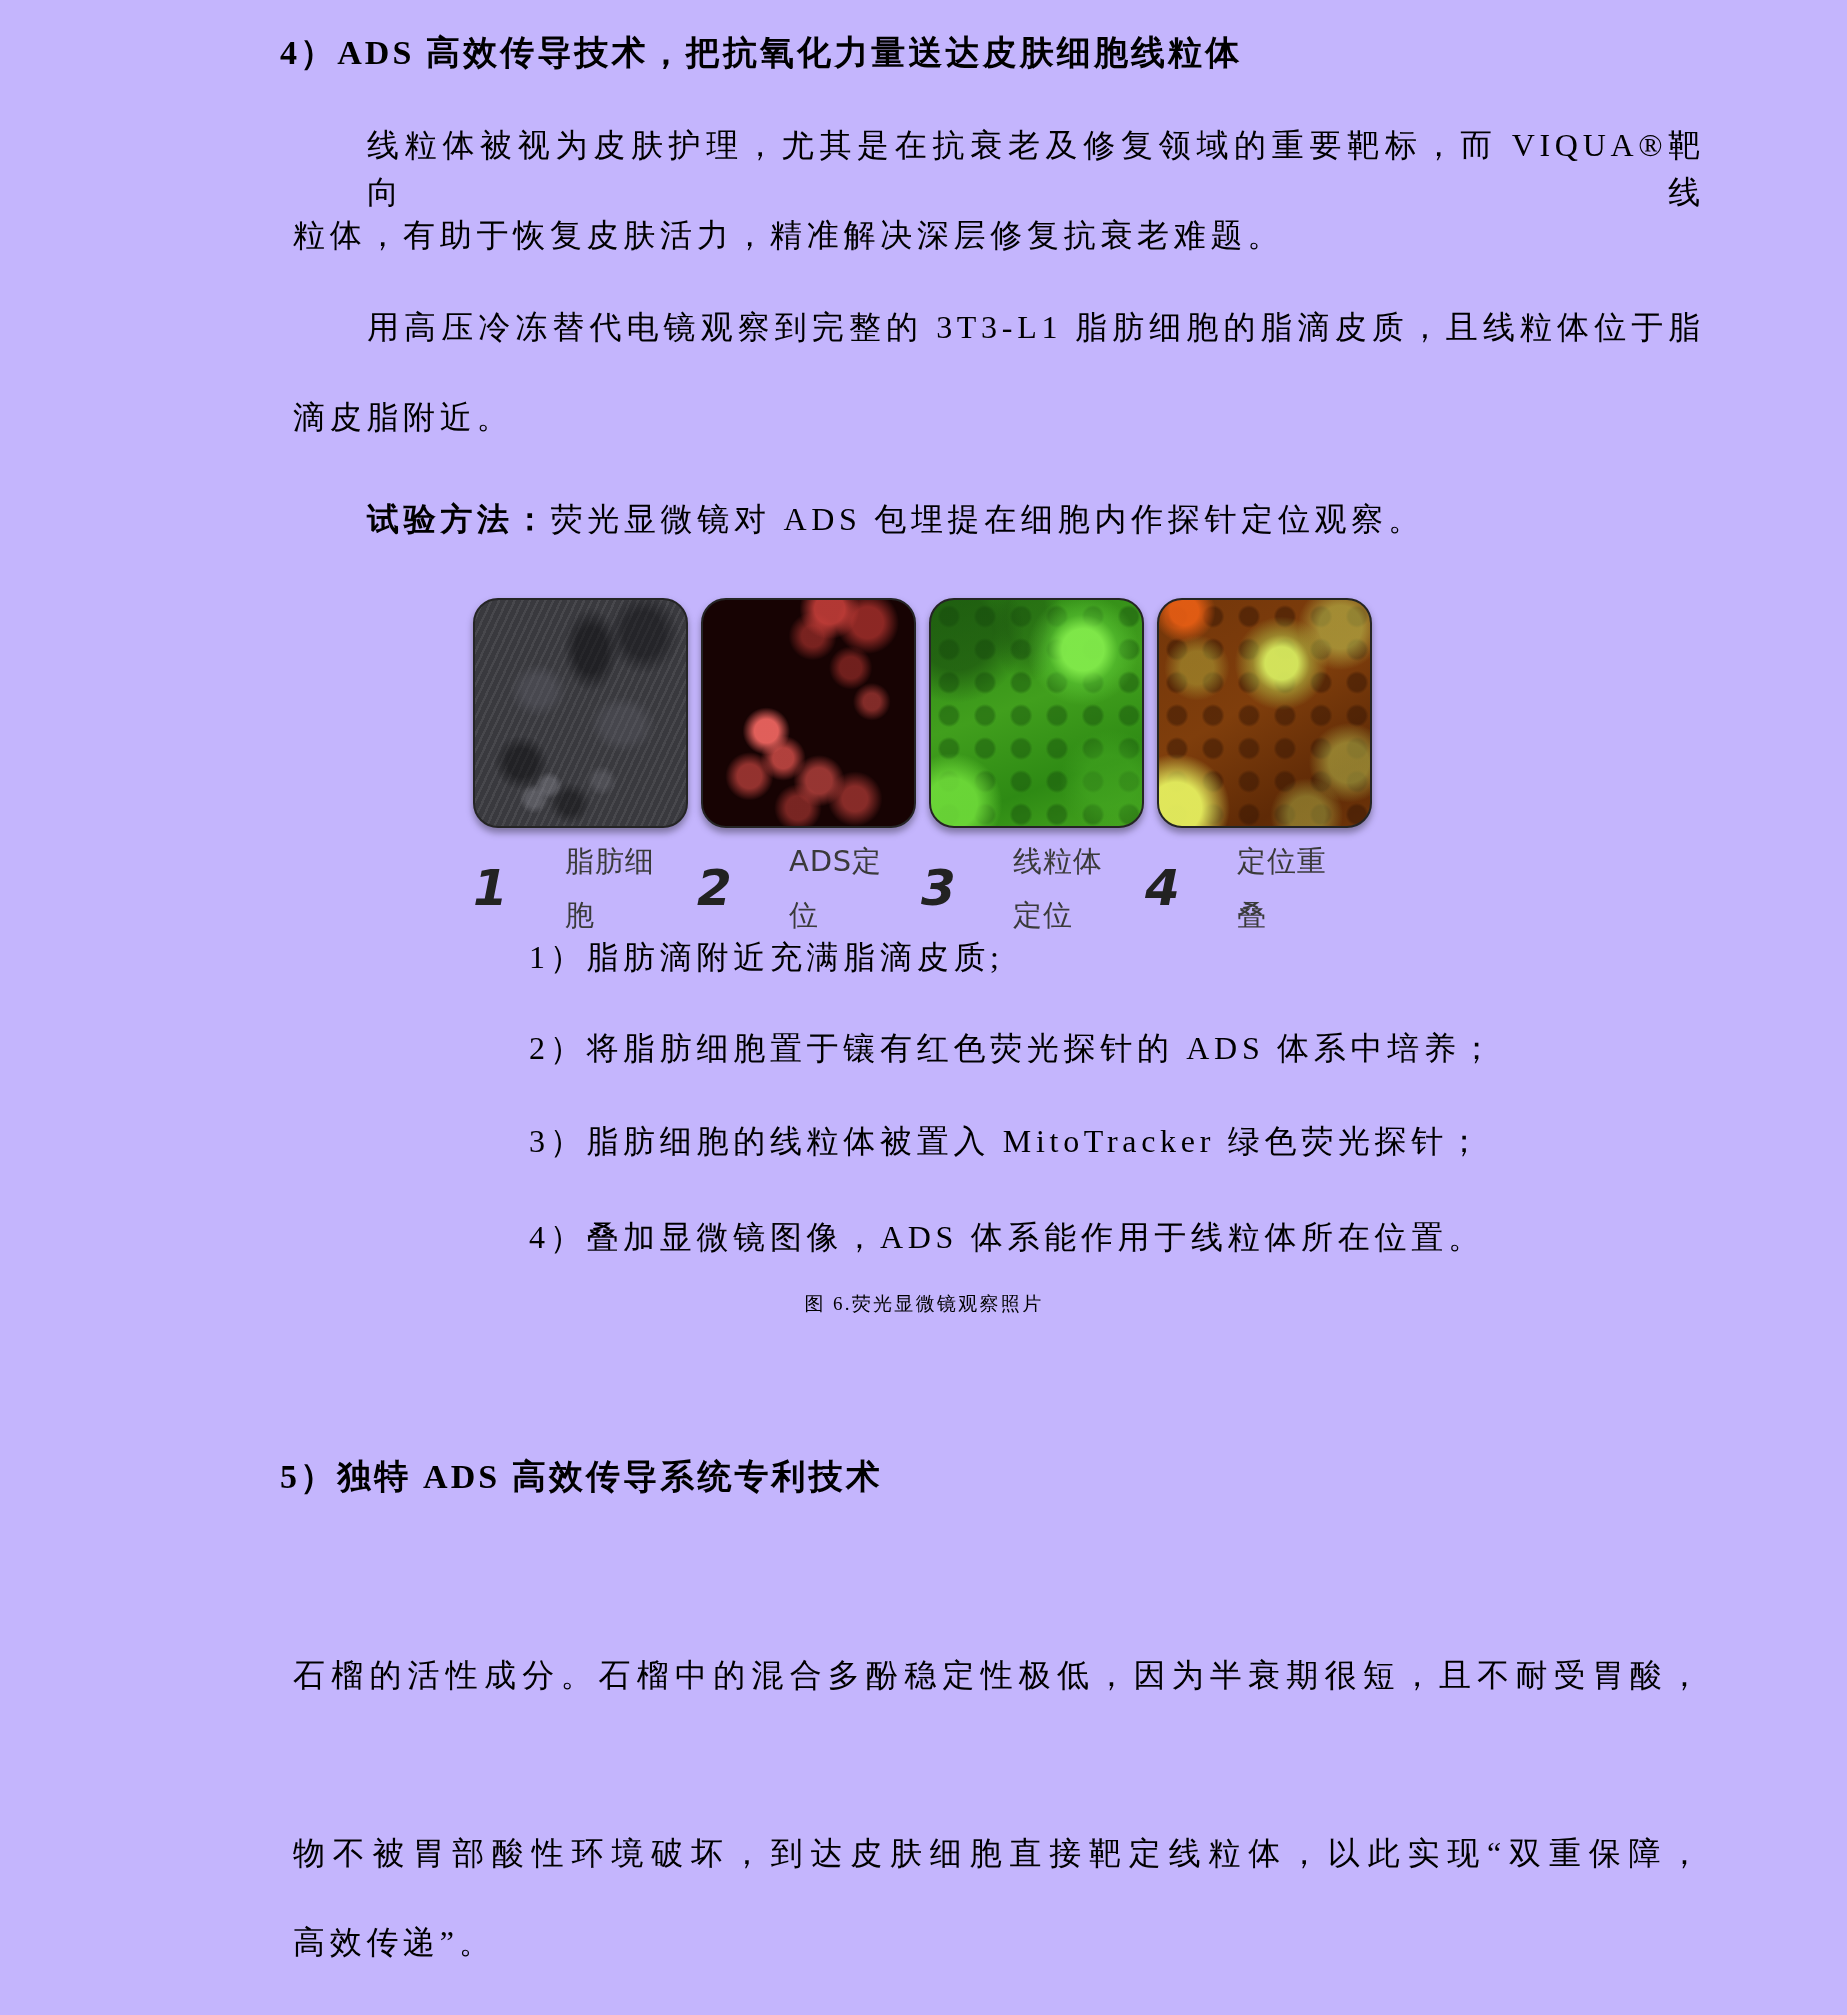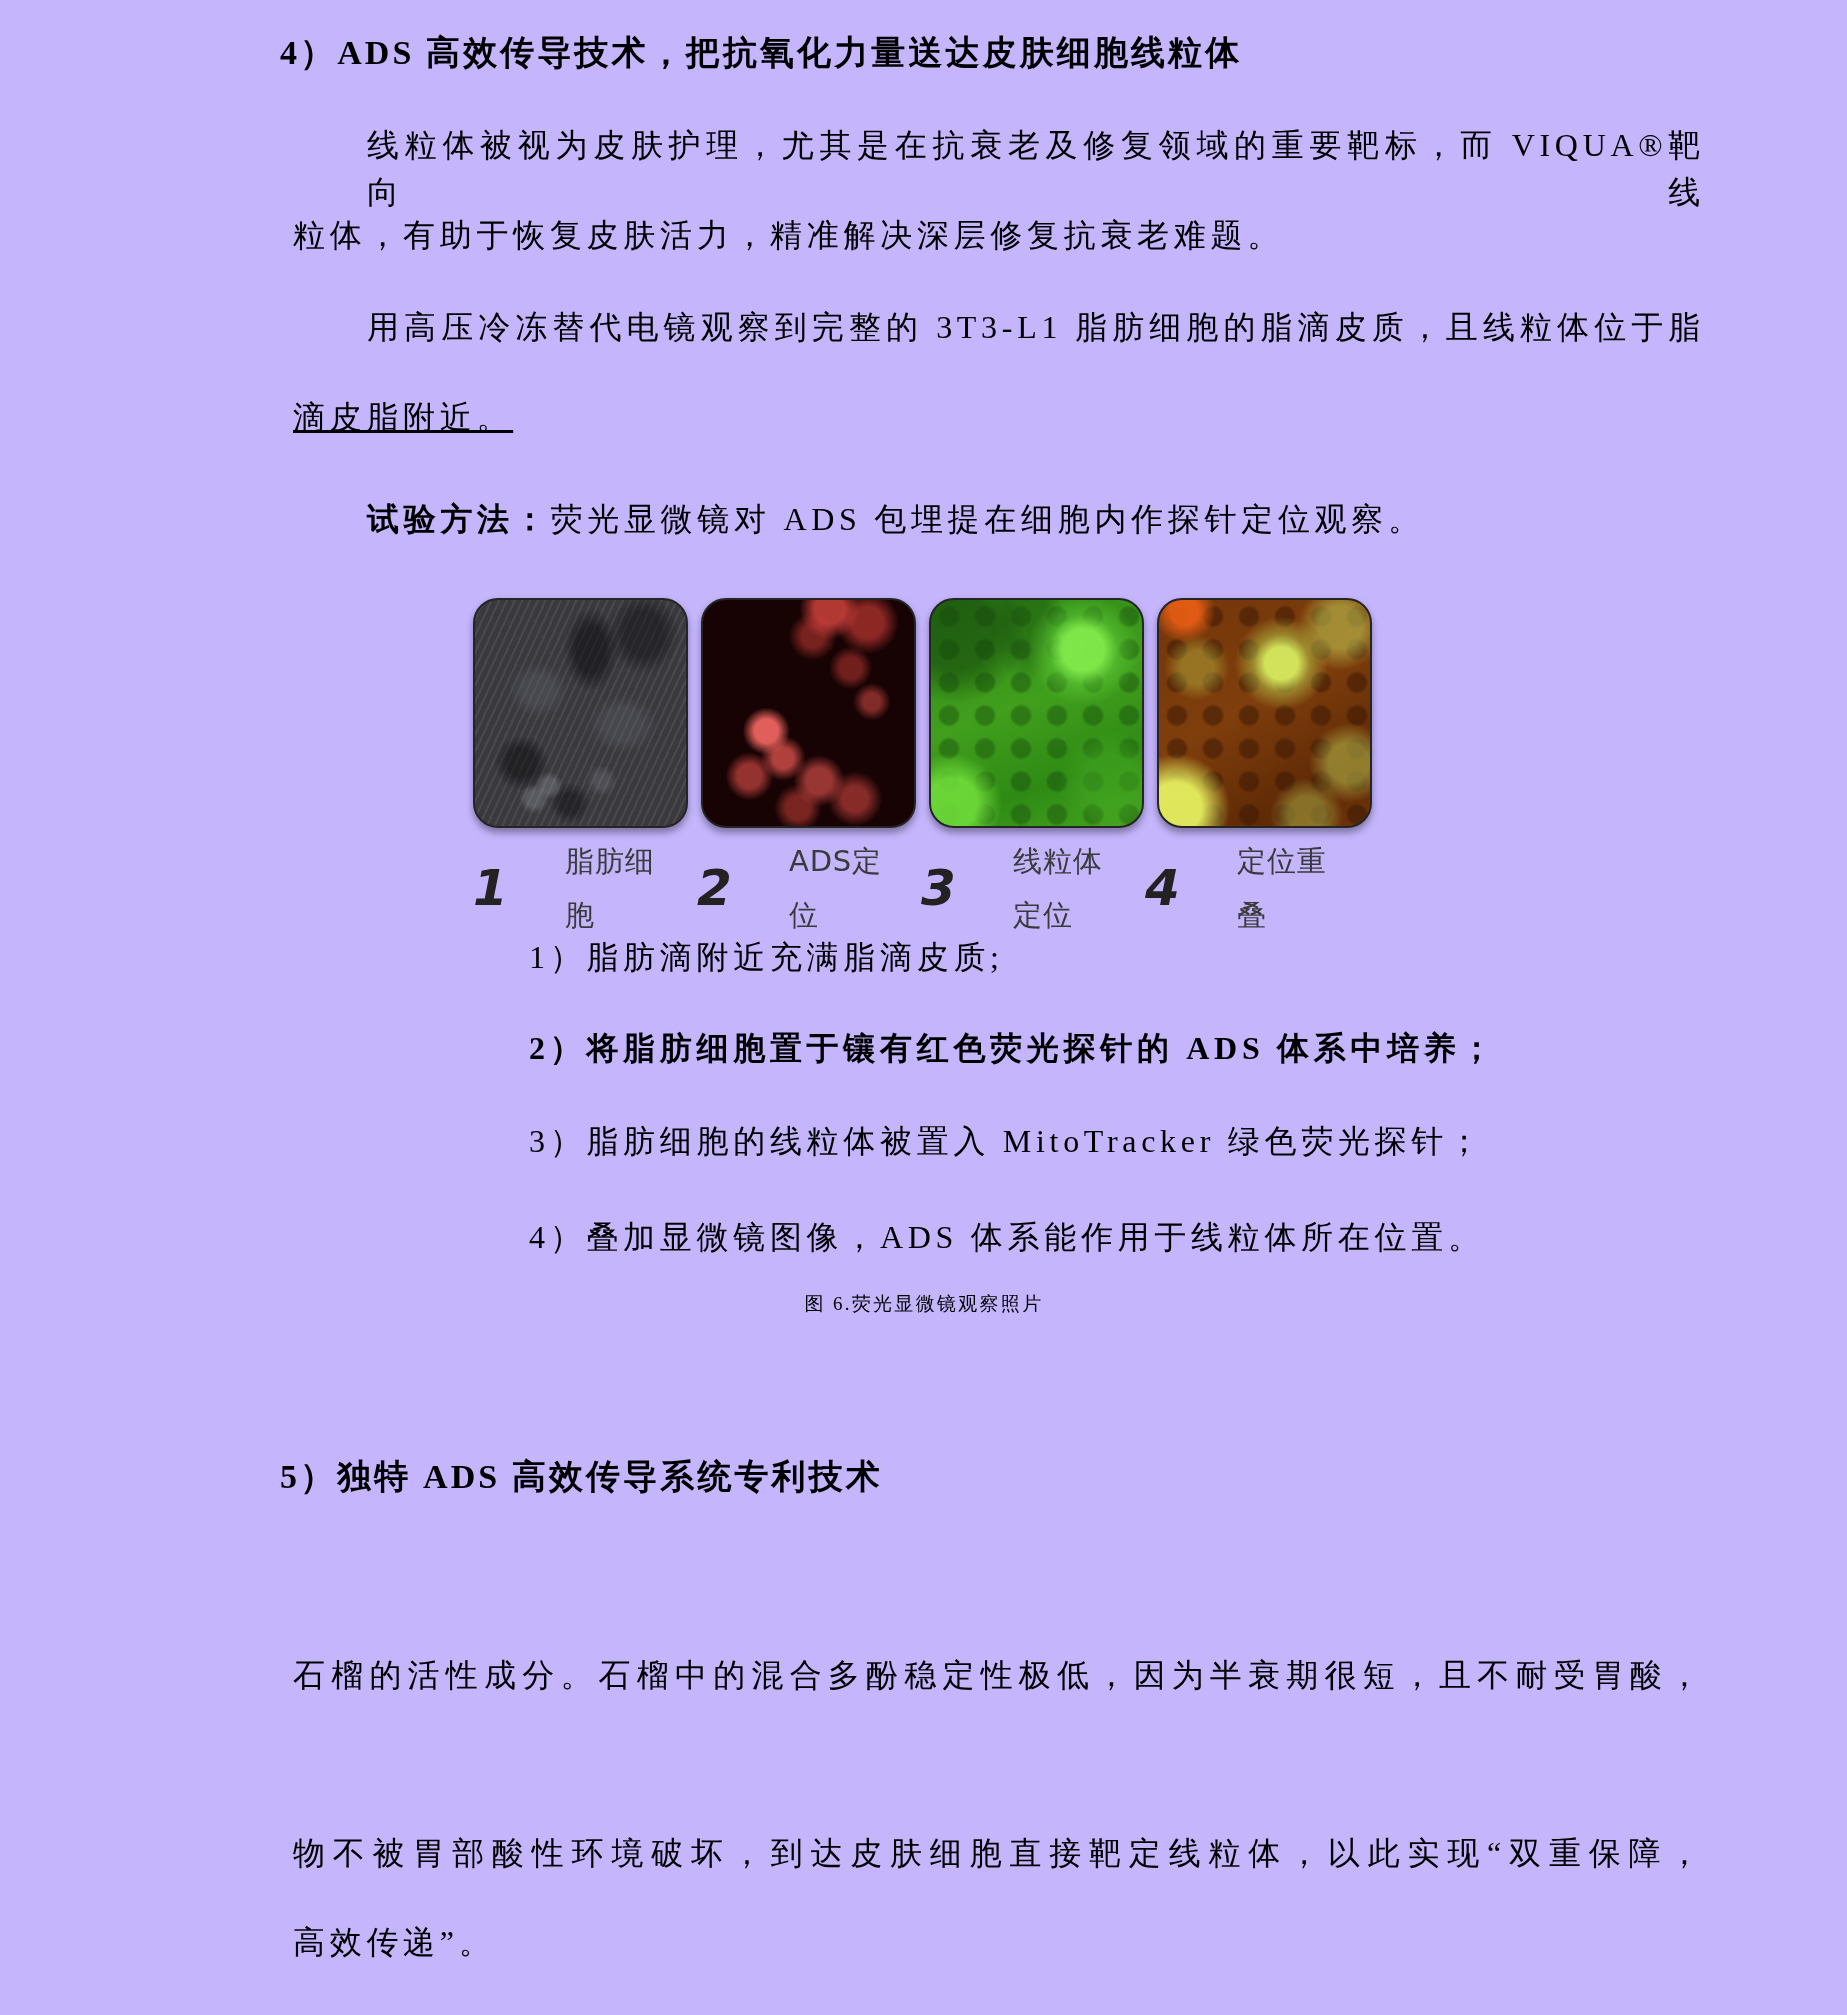--- a/index.html
+++ b/index.html
@@ -154,21 +154,21 @@
 <body>
 
 <div class="page">
 
   <div class="heading" style="top:29.5px;">4）ADS 高效传导技术，把抗氧化力量送达皮肤细胞线粒体</div>
 
   <div class="line" style="top:212px;">粒体，有助于恢复皮肤活力，精准解决深层修复抗衰老难题。</div>
   <div class="line full indent" style="top:122px;">线粒体被视为皮肤护理，尤其是在抗衰老及修复领域的重要靶标，而 VIQUA®靶向线</div>
 
   <div class="line full indent" style="top:304px;">用高压冷冻替代电镜观察到完整的 3T3-L1 脂肪细胞的脂滴皮质，且线粒体位于脂</div>
-  <div class="line" style="top:394px;text-decoration:underline;">滴皮脂附近。</div>
+  <div class="line" style="top:394px;">滴皮脂附近。</div>
 
   <div class="line indent" style="top:496px; white-space:nowrap;">
     <span class="method-label">试验方法：</span><span>荧光显微镜对 ADS 包埋提在细胞内作探针定位观察。</span>
   </div>
 
   <div class="tile-row">
     <div class="tile tile-gray"></div>
     <div class="tile tile-red"></div>
     <div class="tile tile-green"></div>
     <div class="tile tile-orange"></div>
@@ -187,21 +187,21 @@
       <span class="tile-number">3</span>
       <span class="tile-label">线粒体定位</span>
     </div>
     <div class="label-cell">
       <span class="tile-number">4</span>
       <span class="tile-label">定位重叠</span>
     </div>
   </div>
 
   <div class="obs" style="top:934px;">1）脂肪滴附近充满脂滴皮质;</div>
-  <div class="obs" style="top:1025px;font-weight:bold;">2）将脂肪细胞置于镶有红色荧光探针的 ADS 体系中培养；</div>
+  <div class="obs" style="top:1025px;">2）将脂肪细胞置于镶有红色荧光探针的 ADS 体系中培养；</div>
   <div class="obs" style="top:1118px;">3）脂肪细胞的线粒体被置入 MitoTracker 绿色荧光探针；</div>
   <div class="obs" style="top:1214px;">4）叠加显微镜图像，ADS 体系能作用于线粒体所在位置。</div>
 
   <div class="caption">图 6.荧光显微镜观察照片</div>
 
   <div class="heading" style="top:1454px;">5）独特 ADS 高效传导系统专利技术</div>
 
   <div class="line full" style="top:1652px;">石榴的活性成分。石榴中的混合多酚稳定性极低，因为半衰期很短，且不耐受胃酸，</div>
   <div class="line" style="top:1919px;">高效传递”。</div>
   <div class="line full" style="top:1830px;">物不被胃部酸性环境破坏，到达皮肤细胞直接靶定线粒体，以此实现“双重保障，</div>

